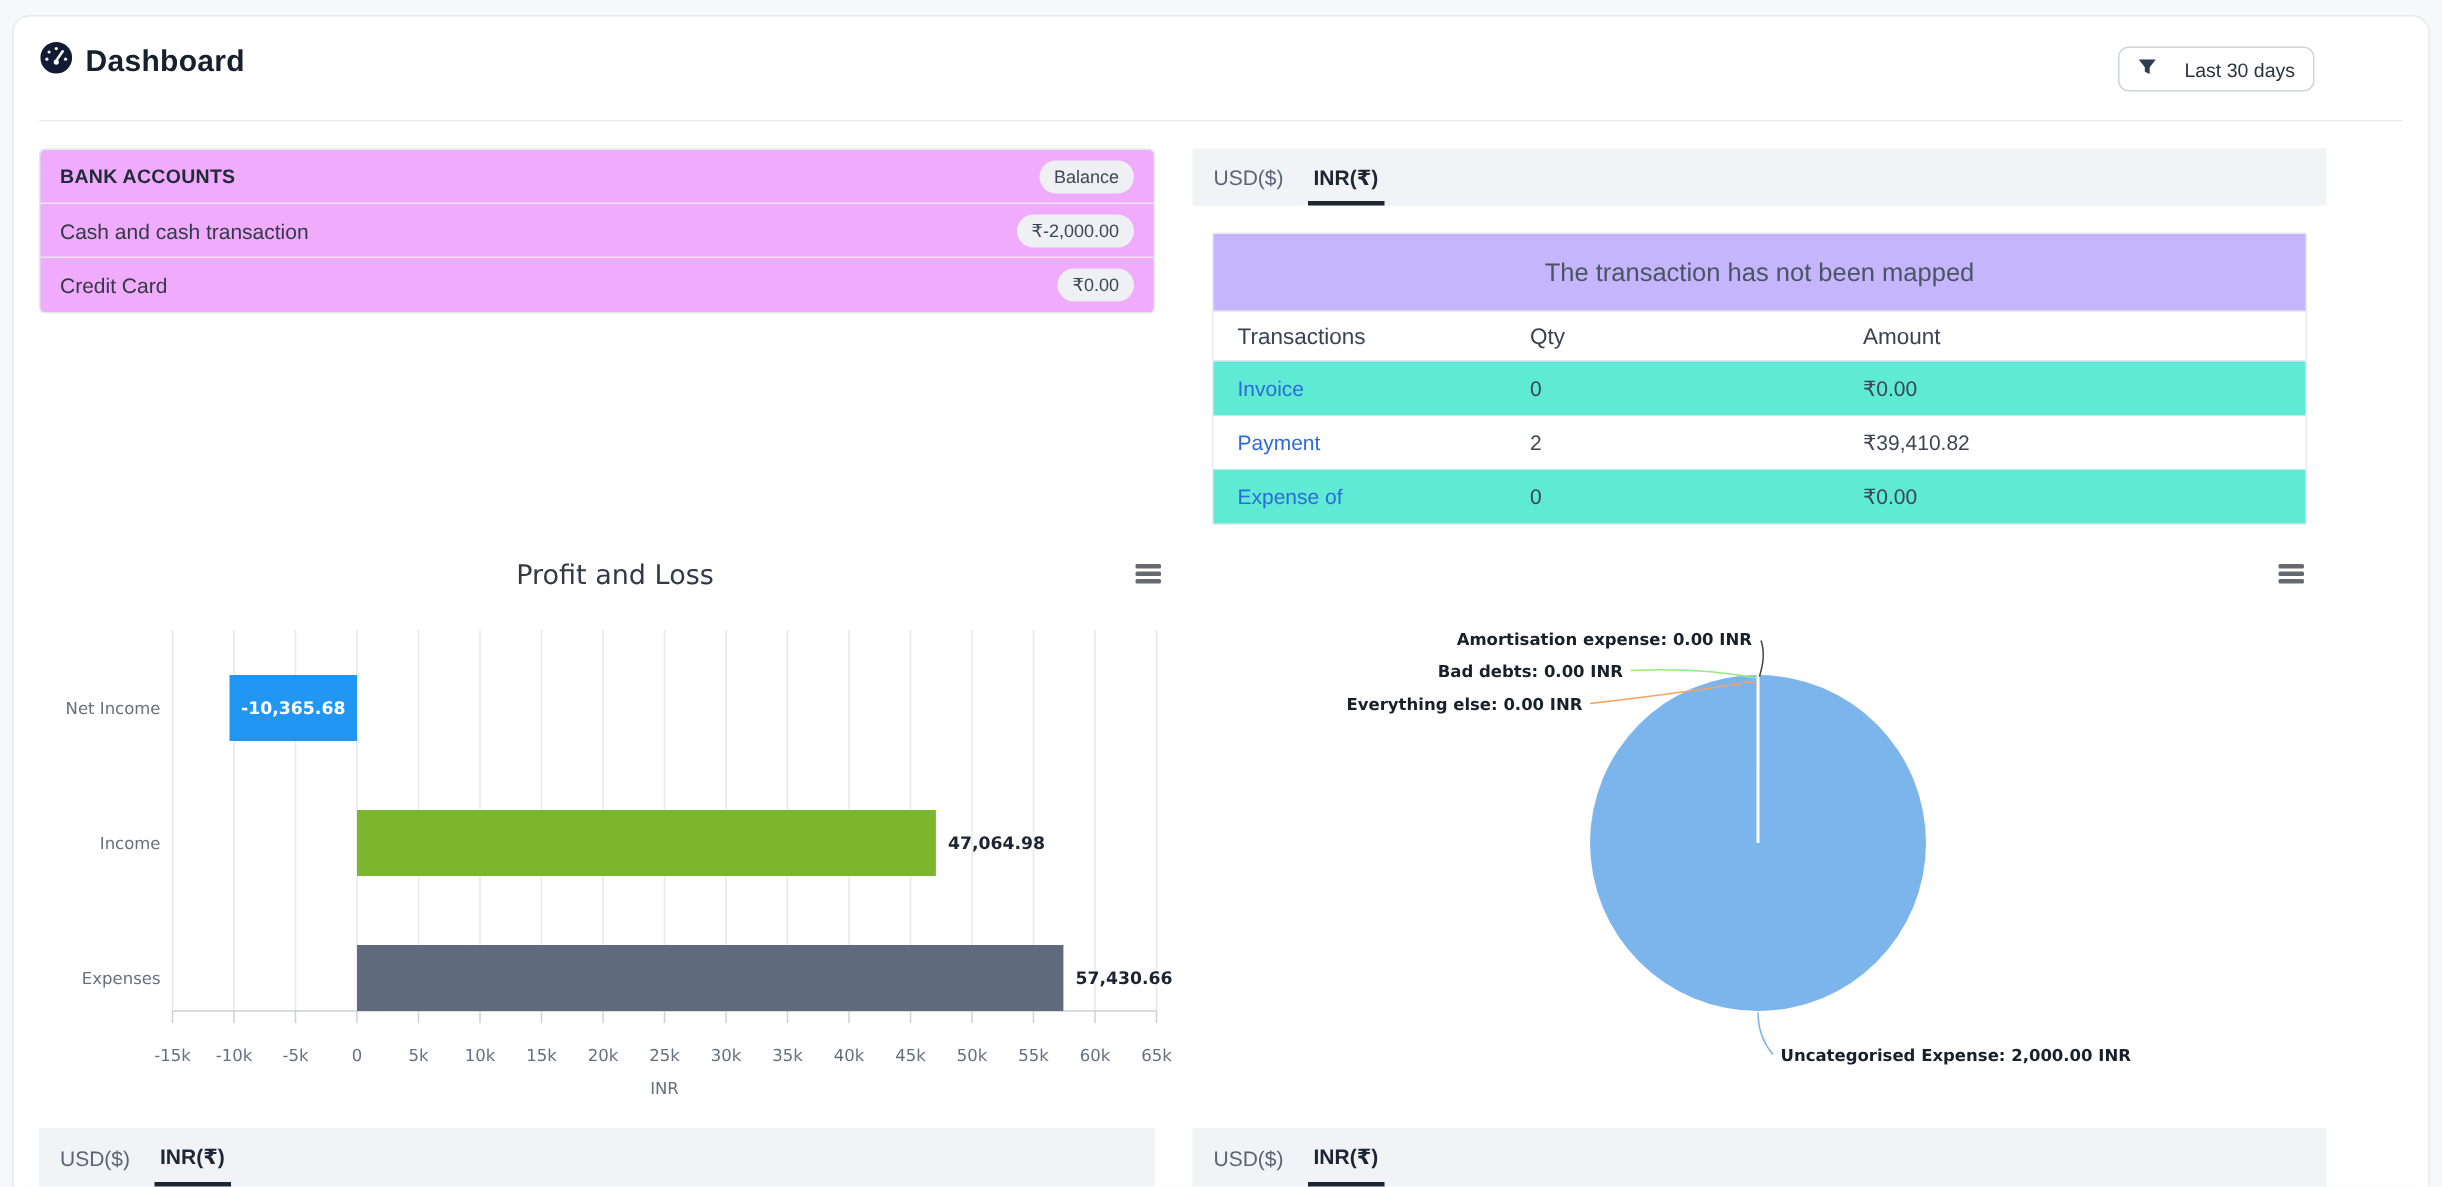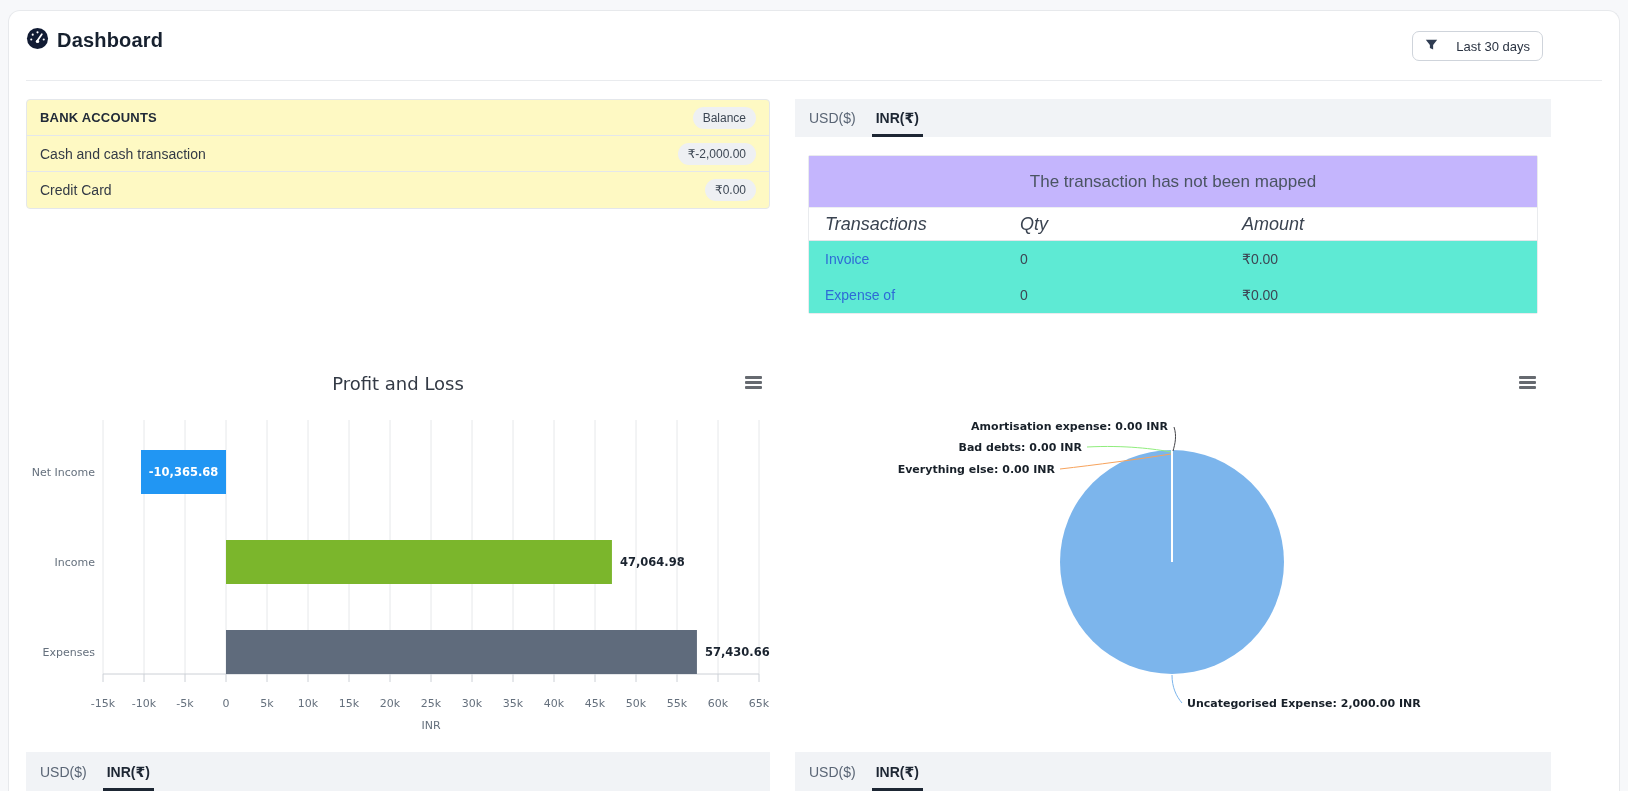--- a/index.html
+++ b/index.html
@@ -13,21 +13,21 @@
   
   .header-row { position:absolute; left:26px; top:25px; width:1576px; height:40px; }
   .page-title-wrap { position:absolute; left:0; top:2px; display:flex; align-items:center; gap:8px; }
   .page-title { font-size:20px; font-weight:700; color:#16202e; letter-spacing:.2px;text-align:right; }
   .filter-btn { position:absolute; right:59px; top:6px; height:30px; padding:0 12px;
           display:flex; align-items:center; gap:18px; background:#fff;
           border:1px solid #cfd4db; border-radius:7px; font-size:13px; color:#2a3342; cursor:pointer; }
   .header-divider { position:absolute; left:26px; top:80px; width:1576px; height:1px; background:#e9ebee; }
 
   
-  .bank-card { position:absolute; left:26px; top:99px; width:744px; background:#fef9c3;
+  .bank-card { position:absolute; left:26px; top:99px; width:744px; background:#f0abfc;
           border:1px solid #e4e7eb; border-radius:4px; }
   .bank-row { display:flex; align-items:center; justify-content:space-between;
           height:36px; padding:0 13px; border-bottom:1px solid #e4e7eb; }
   .bank-row:last-child { border-bottom:none; }
   .bank-card-title { font-size:13px; font-weight:700; color:#222b38; letter-spacing:.2px; }
   .bank-name { font-size:14px; color:#333a46; }
   .pill { background:#eef0f3; color:#3d4754; font-size:12px; border-radius:999px; padding:4px 10px; }
 
   
   .currency-tabs { position:absolute; background:#f1f3f6; display:flex; align-items:stretch;
@@ -40,31 +40,31 @@
   .tabs-bottom-right{ left:795px; top:752px; width:756px; height:39px; }
 
   
   .txn-box { position:absolute; left:808px; top:155px; width:730px;
           border:1px solid #e9ebee; border-radius:2px; background:#fff; }
   .txn-banner { height:52px; display:flex; align-items:center; justify-content:center;
           background:#c4b5fd; border-bottom:1px solid #edeff2;
           font-size:17px; color:#4a5462; }
   .txn-table { width:100%; }
   .txn-row { display:flex; align-items:center; height:36px; font-size:14px; }
-  .txn-row.head { height:33px; border-bottom:1px solid #e3e6ea; color:#3a4350; font-size:18px;font-style:italic; }
+  .txn-row.head { height:33px; border-bottom:1px solid #e3e6ea; color:#3a4350; font-size:15px; }
   .txn-row.stripe { background:#5eead4; }
   .txn-row .c1 { width:211px; padding-left:16px; }
   .txn-row .c2 { width:222px; }
   .txn-row .c3 { flex:1; }
   .txn-cell { color:#3c4654; }
   .txn-link { color:#2e6bd6; cursor:pointer; }
 
   
   .chart-block { position:absolute; width:744px; height:375px; }
-  .chart-block.pnl { left:26px; top:365px; }
+  .chart-block.pnl { left:38px; top:365px; }
   .chart-block.pie { left:795px; top:365px; width:756px; }
   .chart-title { position:absolute; top:8px; left:0; right:0; text-align:center;
           font-size:18px; color:#333a45; font-family:"DejaVu Sans","Liberation Sans",sans-serif; }
   .chart-menu { position:absolute; top:11px; width:17px; height:13px; cursor:pointer;
           display:flex; flex-direction:column; justify-content:space-between; }
   .chart-block.pnl .chart-menu { left:719px; }
   .chart-block.pie .chart-menu { left:724px; }
   .chart-menu span { display:block; height:3px; background:#666a70; border-radius:1px; }
   .chart-svg { position:absolute; left:0; }
   .pnl-svg { top:40px; }
@@ -129,20 +129,25 @@
     <div class="txn-table">
       <div class="txn-row head">
         <span class="c1">Transactions</span>
         <span class="c2">Qty</span>
         <span class="c3">Amount</span>
       </div>
       <div class="txn-row stripe">
         <span class="c1 txn-link">Invoice</span>
         <span class="c2 txn-cell">0</span>
         <span class="c3 txn-cell">₹0.00</span>
+      </div>
+      <div class="txn-row">
+        <span class="c1 txn-link">Payment</span>
+        <span class="c2 txn-cell">2</span>
+        <span class="c3 txn-cell">₹39,410.82</span>
       </div>
       <div class="txn-row stripe">
         <span class="c1 txn-link">Expense of</span>
         <span class="c2 txn-cell">0</span>
         <span class="c3 txn-cell">₹0.00</span>
       </div>
     </div>
   </div>
 
   <div class="chart-block pnl">

